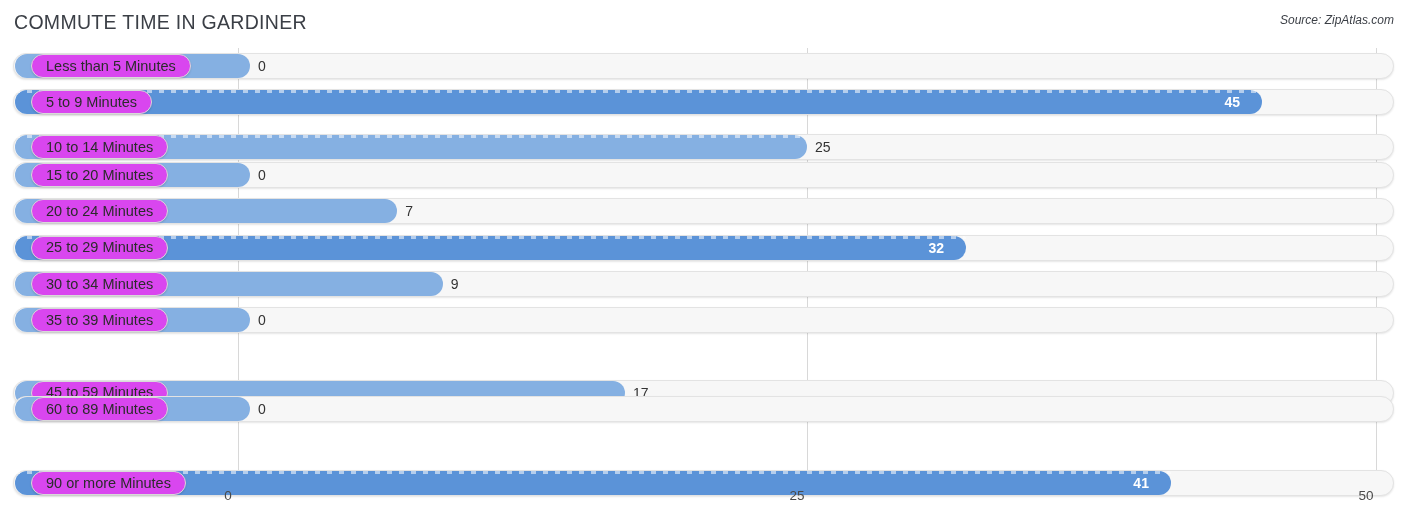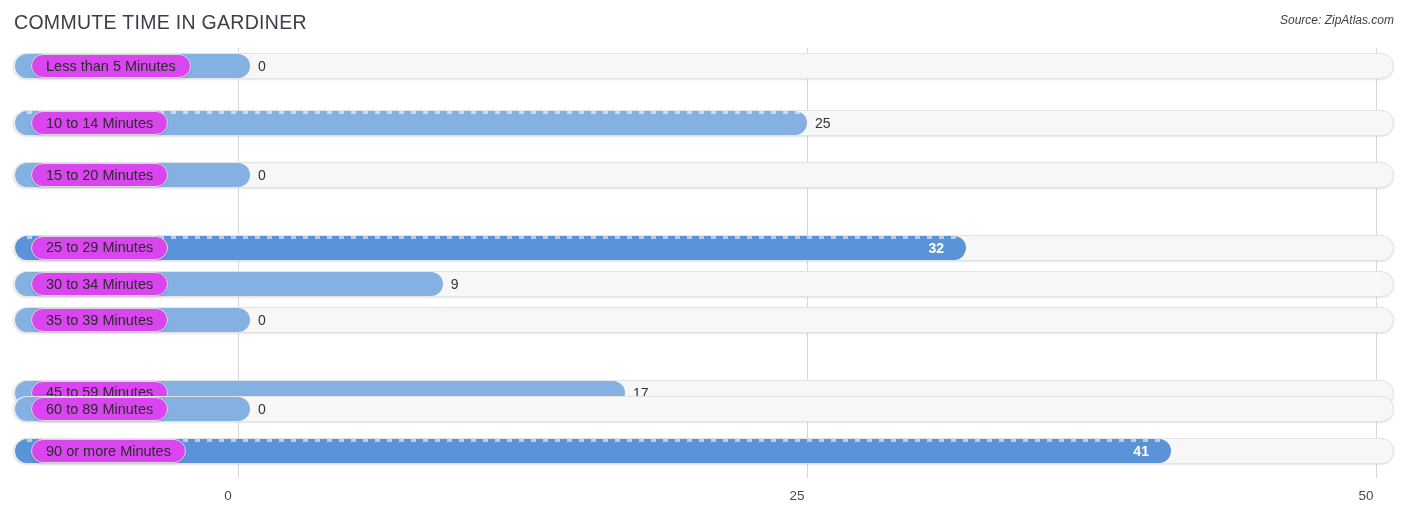--- a/index.html
+++ b/index.html
@@ -118,38 +118,56 @@
       </div>
     <div class="rows" id="rows">
         <div class="row" style="top: 5px;">
           <div class="track"></div>
           <div class="bar light" style="width: 235px;"></div>
           <div class="cat-pill">
             <span class="cat-label">Less than 5 Minutes</span>
           </div>
           <div class="val outside" style="left: 258px;">0</div>
         </div>
-        <div class="row" style="top: 62px;">
+        <div class="row" style="top: 41.3px;">
+          <div class="track"></div>
+          <div class="bar dark" style="width: 1247.2px;">
+            <div class="dots"></div>
+          </div>
+          <div class="cat-pill">
+            <span class="cat-label">5 to 9 Minutes</span>
+          </div>
+          <div class="val inside" style="left: 1214.2px; width: 36px; justify-content: center;">45</div>
+        </div>
+        <div class="row" style="top: 86px;">
           <div class="track"></div>
           <div class="bar light" style="width: 792px;">
             <div class="dots"></div>
           </div>
           <div class="cat-pill">
             <span class="cat-label">10 to 14 Minutes</span>
           </div>
           <div class="val outside" style="left: 815px;">25</div>
         </div>
         <div class="row" style="top: 113.9px;">
           <div class="track"></div>
           <div class="bar light" style="width: 235px;"></div>
           <div class="cat-pill">
             <span class="cat-label">15 to 20 Minutes</span>
           </div>
           <div class="val outside" style="left: 258px;">0</div>
         </div>
+        <div class="row" style="top: 150.2px;">
+          <div class="track"></div>
+          <div class="bar light" style="width: 382.32px;"></div>
+          <div class="cat-pill">
+            <span class="cat-label">20 to 24 Minutes</span>
+          </div>
+          <div class="val outside" style="left: 405.32px;">7</div>
+        </div>
         <div class="row" style="top: 186.5px;">
           <div class="track"></div>
           <div class="bar dark" style="width: 951.32px;">
             <div class="dots"></div>
           </div>
           <div class="cat-pill">
             <span class="cat-label">25 to 29 Minutes</span>
           </div>
           <div class="val inside" style="left: 918.32px; width: 36px; justify-content: center;">32</div>
         </div>
@@ -178,21 +196,21 @@
           <div class="val outside" style="left: 632.92px;">17</div>
         </div>
         <div class="row" style="top: 348px;">
           <div class="track"></div>
           <div class="bar light" style="width: 235px;"></div>
           <div class="cat-pill">
             <span class="cat-label">60 to 89 Minutes</span>
           </div>
           <div class="val outside" style="left: 258px;">0</div>
         </div>
-        <div class="row" style="top: 390px;">
+        <div class="row" style="top: 422px;">
           <div class="track"></div>
           <div class="bar dark" style="width: 1156.16px;">
             <div class="dots"></div>
           </div>
           <div class="cat-pill">
             <span class="cat-label">90 or more Minutes</span>
           </div>
           <div class="val inside" style="left: 1123.16px; width: 36px; justify-content: center;">41</div>
         </div>
       </div>

